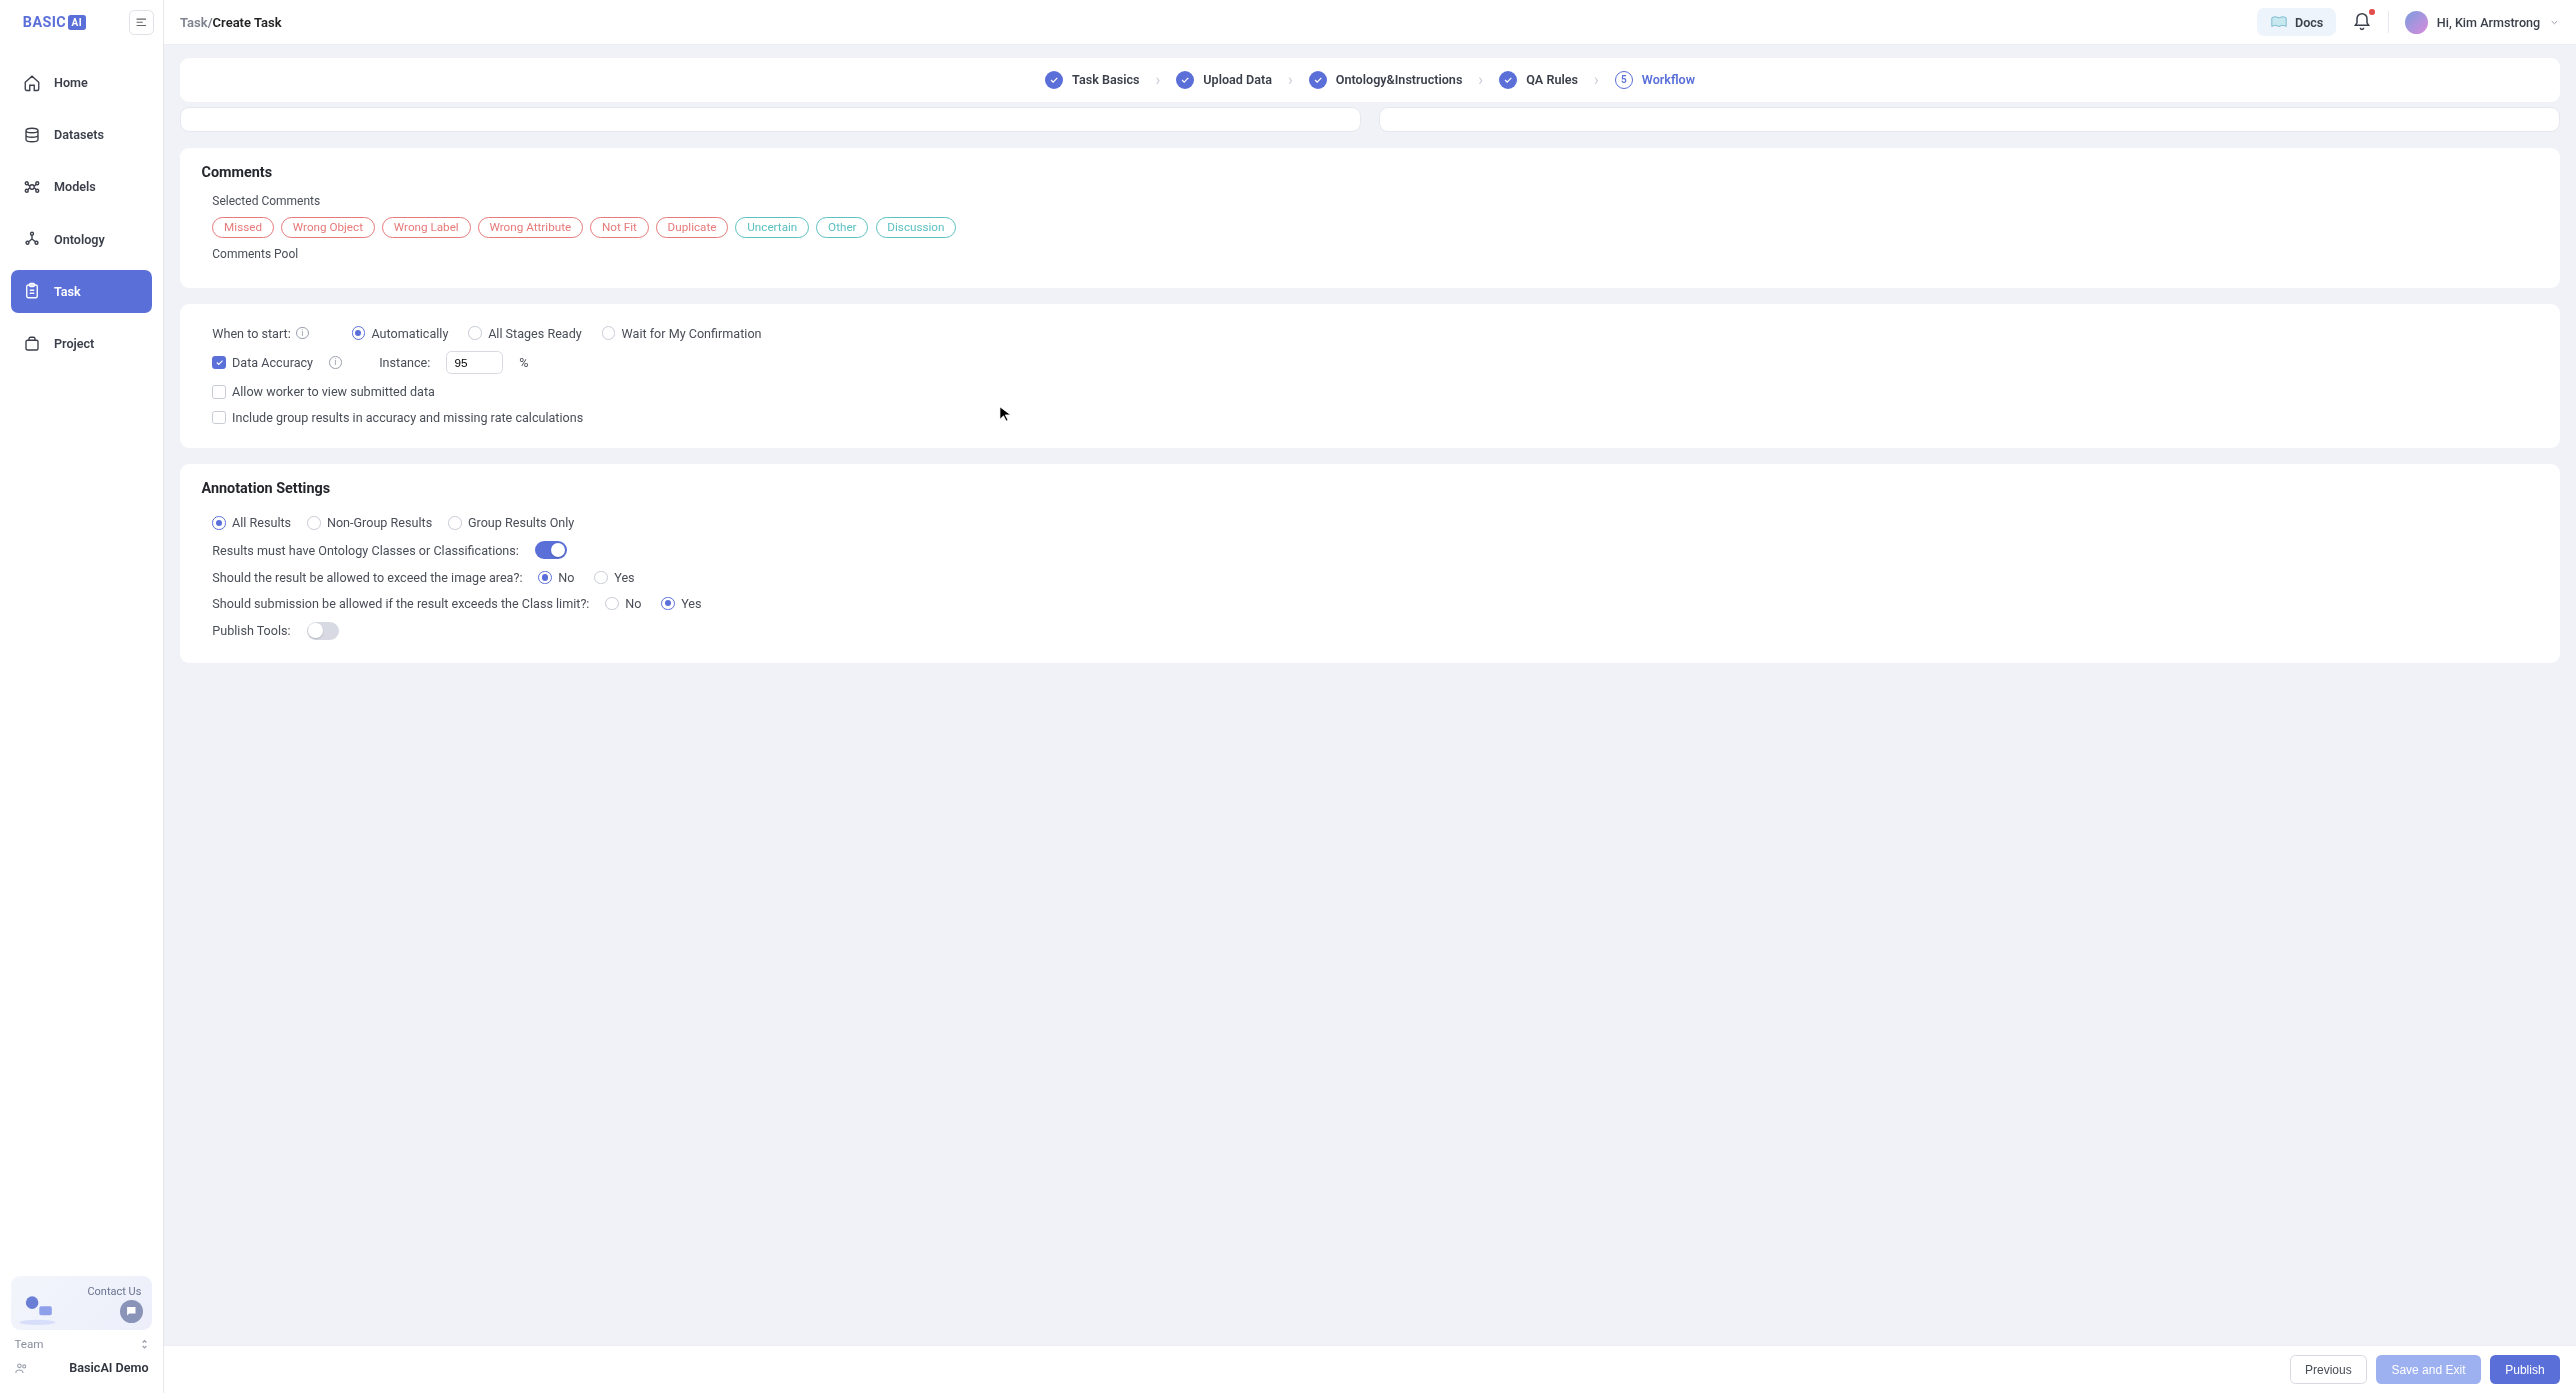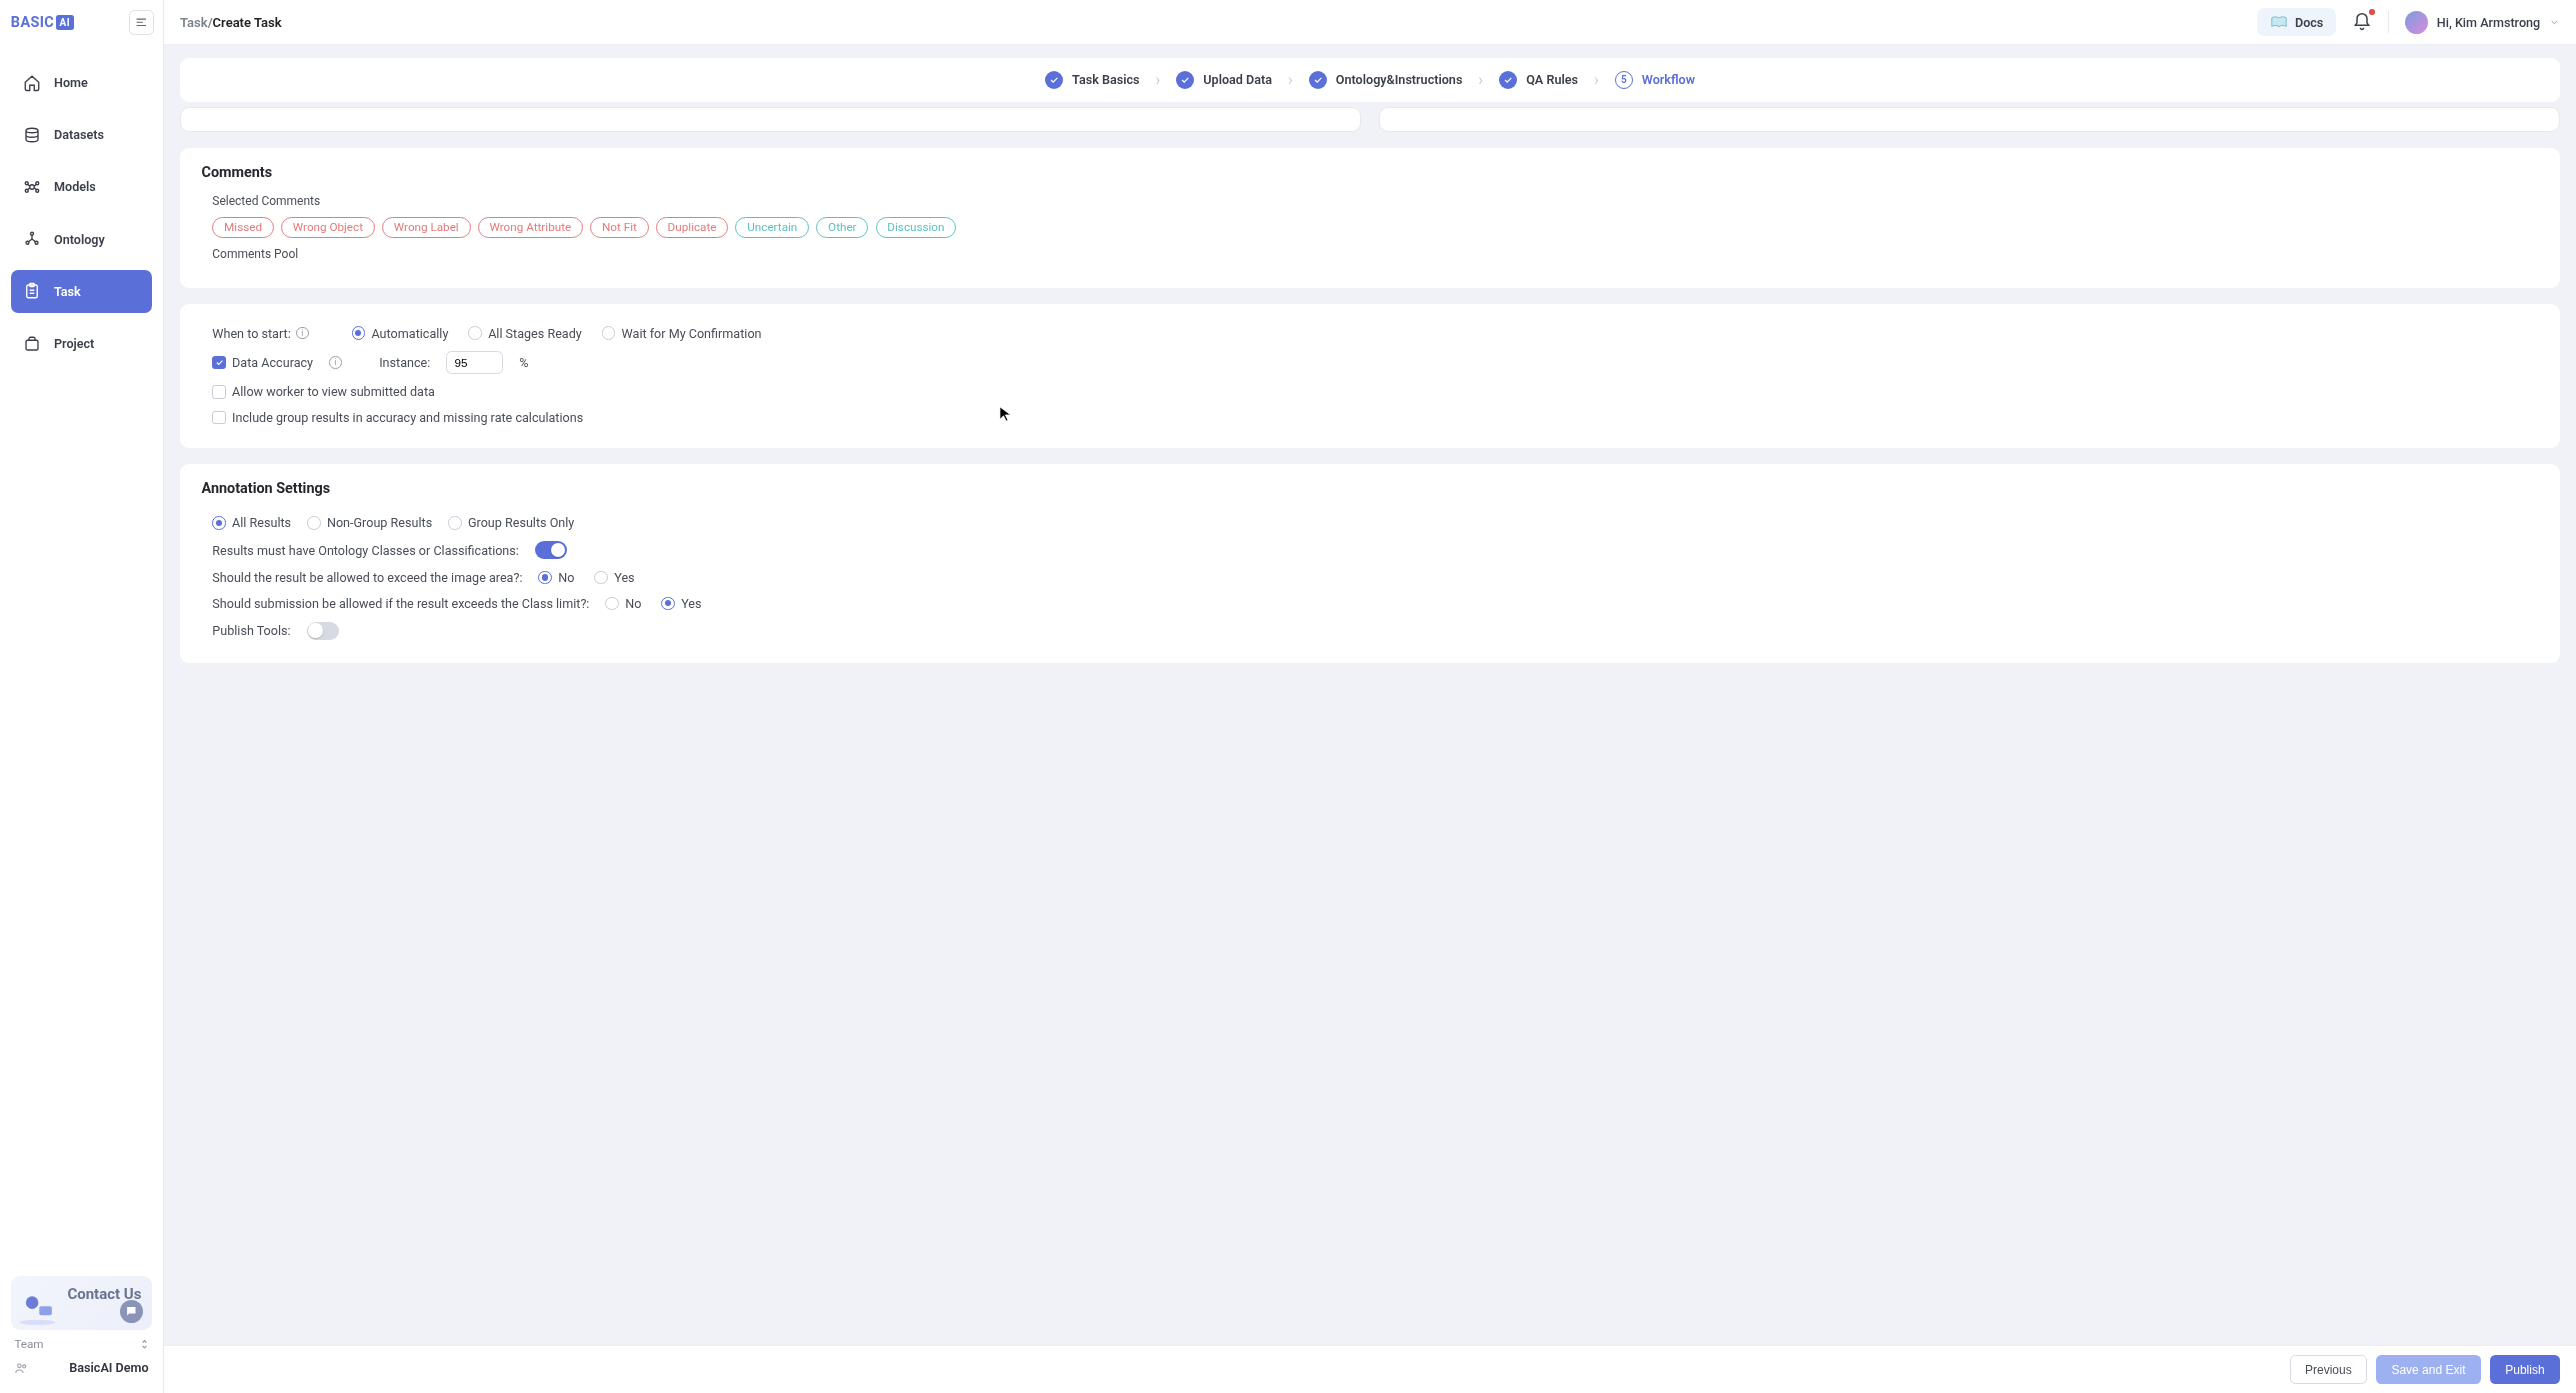--- a/index.html
+++ b/index.html
@@ -20,20 +20,21 @@
   flex-direction: column;
   border-right: 0.9px solid #e8e8ec;
 }
 .sidebar-top {
   height: 45px;
   display: flex;
   align-items: center;
   padding: 0 10.8px;
   gap: 7.2px;
   position: relative;
+  margin-left: 12px;
 }
 .logo {
   display: flex;
   align-items: center;
   gap: 1.8px;
   font-weight: 700;
   font-size: 14.4px;
   color: #5b6fd8;
   letter-spacing: 0.4px;
 }
@@ -85,21 +86,21 @@
 .contact-card {
   background: linear-gradient(135deg, #f3f5fc, #eceffa);
   border-radius: 9px;
   padding: 9px 10.8px;
   position: relative;
   height: 54px;
   display: flex;
   align-items: flex-start;
   justify-content: flex-end;
 }
-.contact-label { color: #6a7490; font-size: 15px; font-weight: 700; }
+.contact-label { color: #6a7490; font-size: 11px; font-weight: 400; }
 .chat-bubble {
   position: absolute;
   right: 9px;
   bottom: 7.2px;
   width: 23px;
   height: 23px;
   background: #8a94b8;
   border-radius: 50%;
   display: flex;
   align-items: center;

